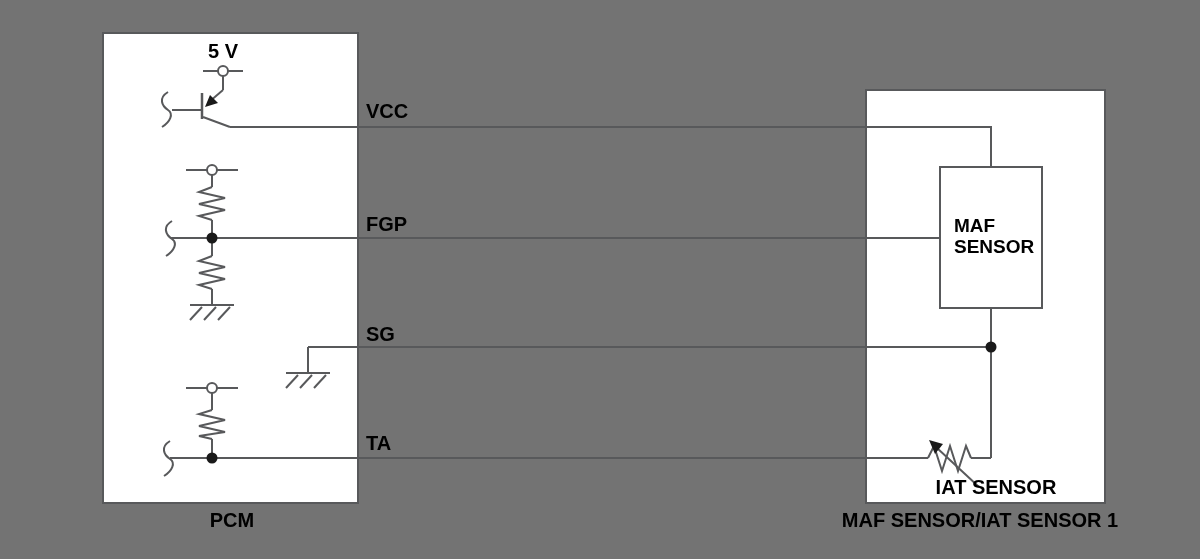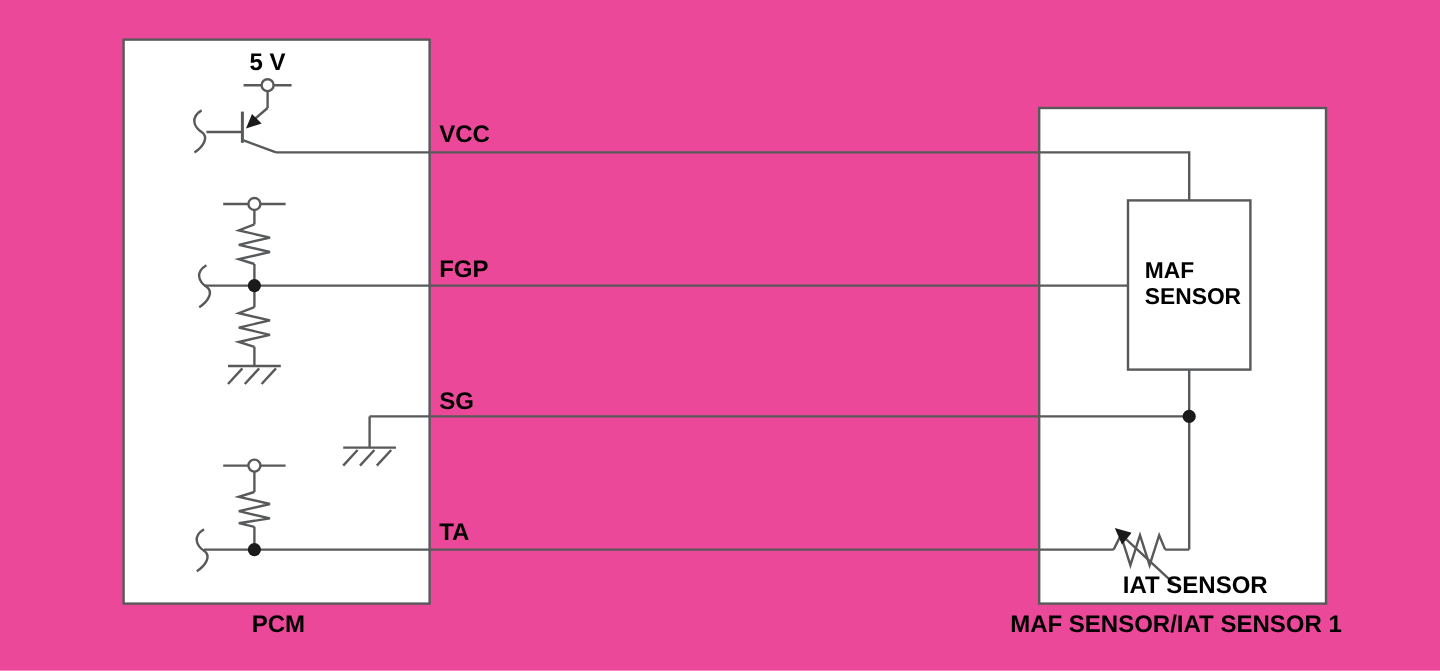--- a/index.html
+++ b/index.html
@@ -1,16 +1,16 @@
 <!DOCTYPE html>
 <html><head>
 <meta charset="utf-8">
 <style>
   html,body{margin:0;padding:0;background:#ffffff;}
-  .stage{position:relative;width:1200px;height:559px;background:#ec4899;overflow:hidden;
+  .stage{position:relative;width:1200px;height:559px;background:#737373;overflow:hidden;
          font-family:"Liberation Sans","DejaVu Sans",sans-serif;}
   svg{display:block;}
   text{font-family:"Liberation Sans","DejaVu Sans",sans-serif;font-weight:bold;fill:#000000;}
   .lbl{font-size:20px;}
   .lbl-sm{font-size:19px;}
   .wire{stroke:#58595b;stroke-width:2;fill:none;}
   .wire-thick{stroke:#58595b;stroke-width:2.5;fill:none;}
   .boxline{stroke:#58595b;stroke-width:2;fill:#ffffff;}
   .dot{fill:#1a1a1a;stroke:none;}
   .term{fill:#ffffff;stroke:#58595b;stroke-width:2;}

